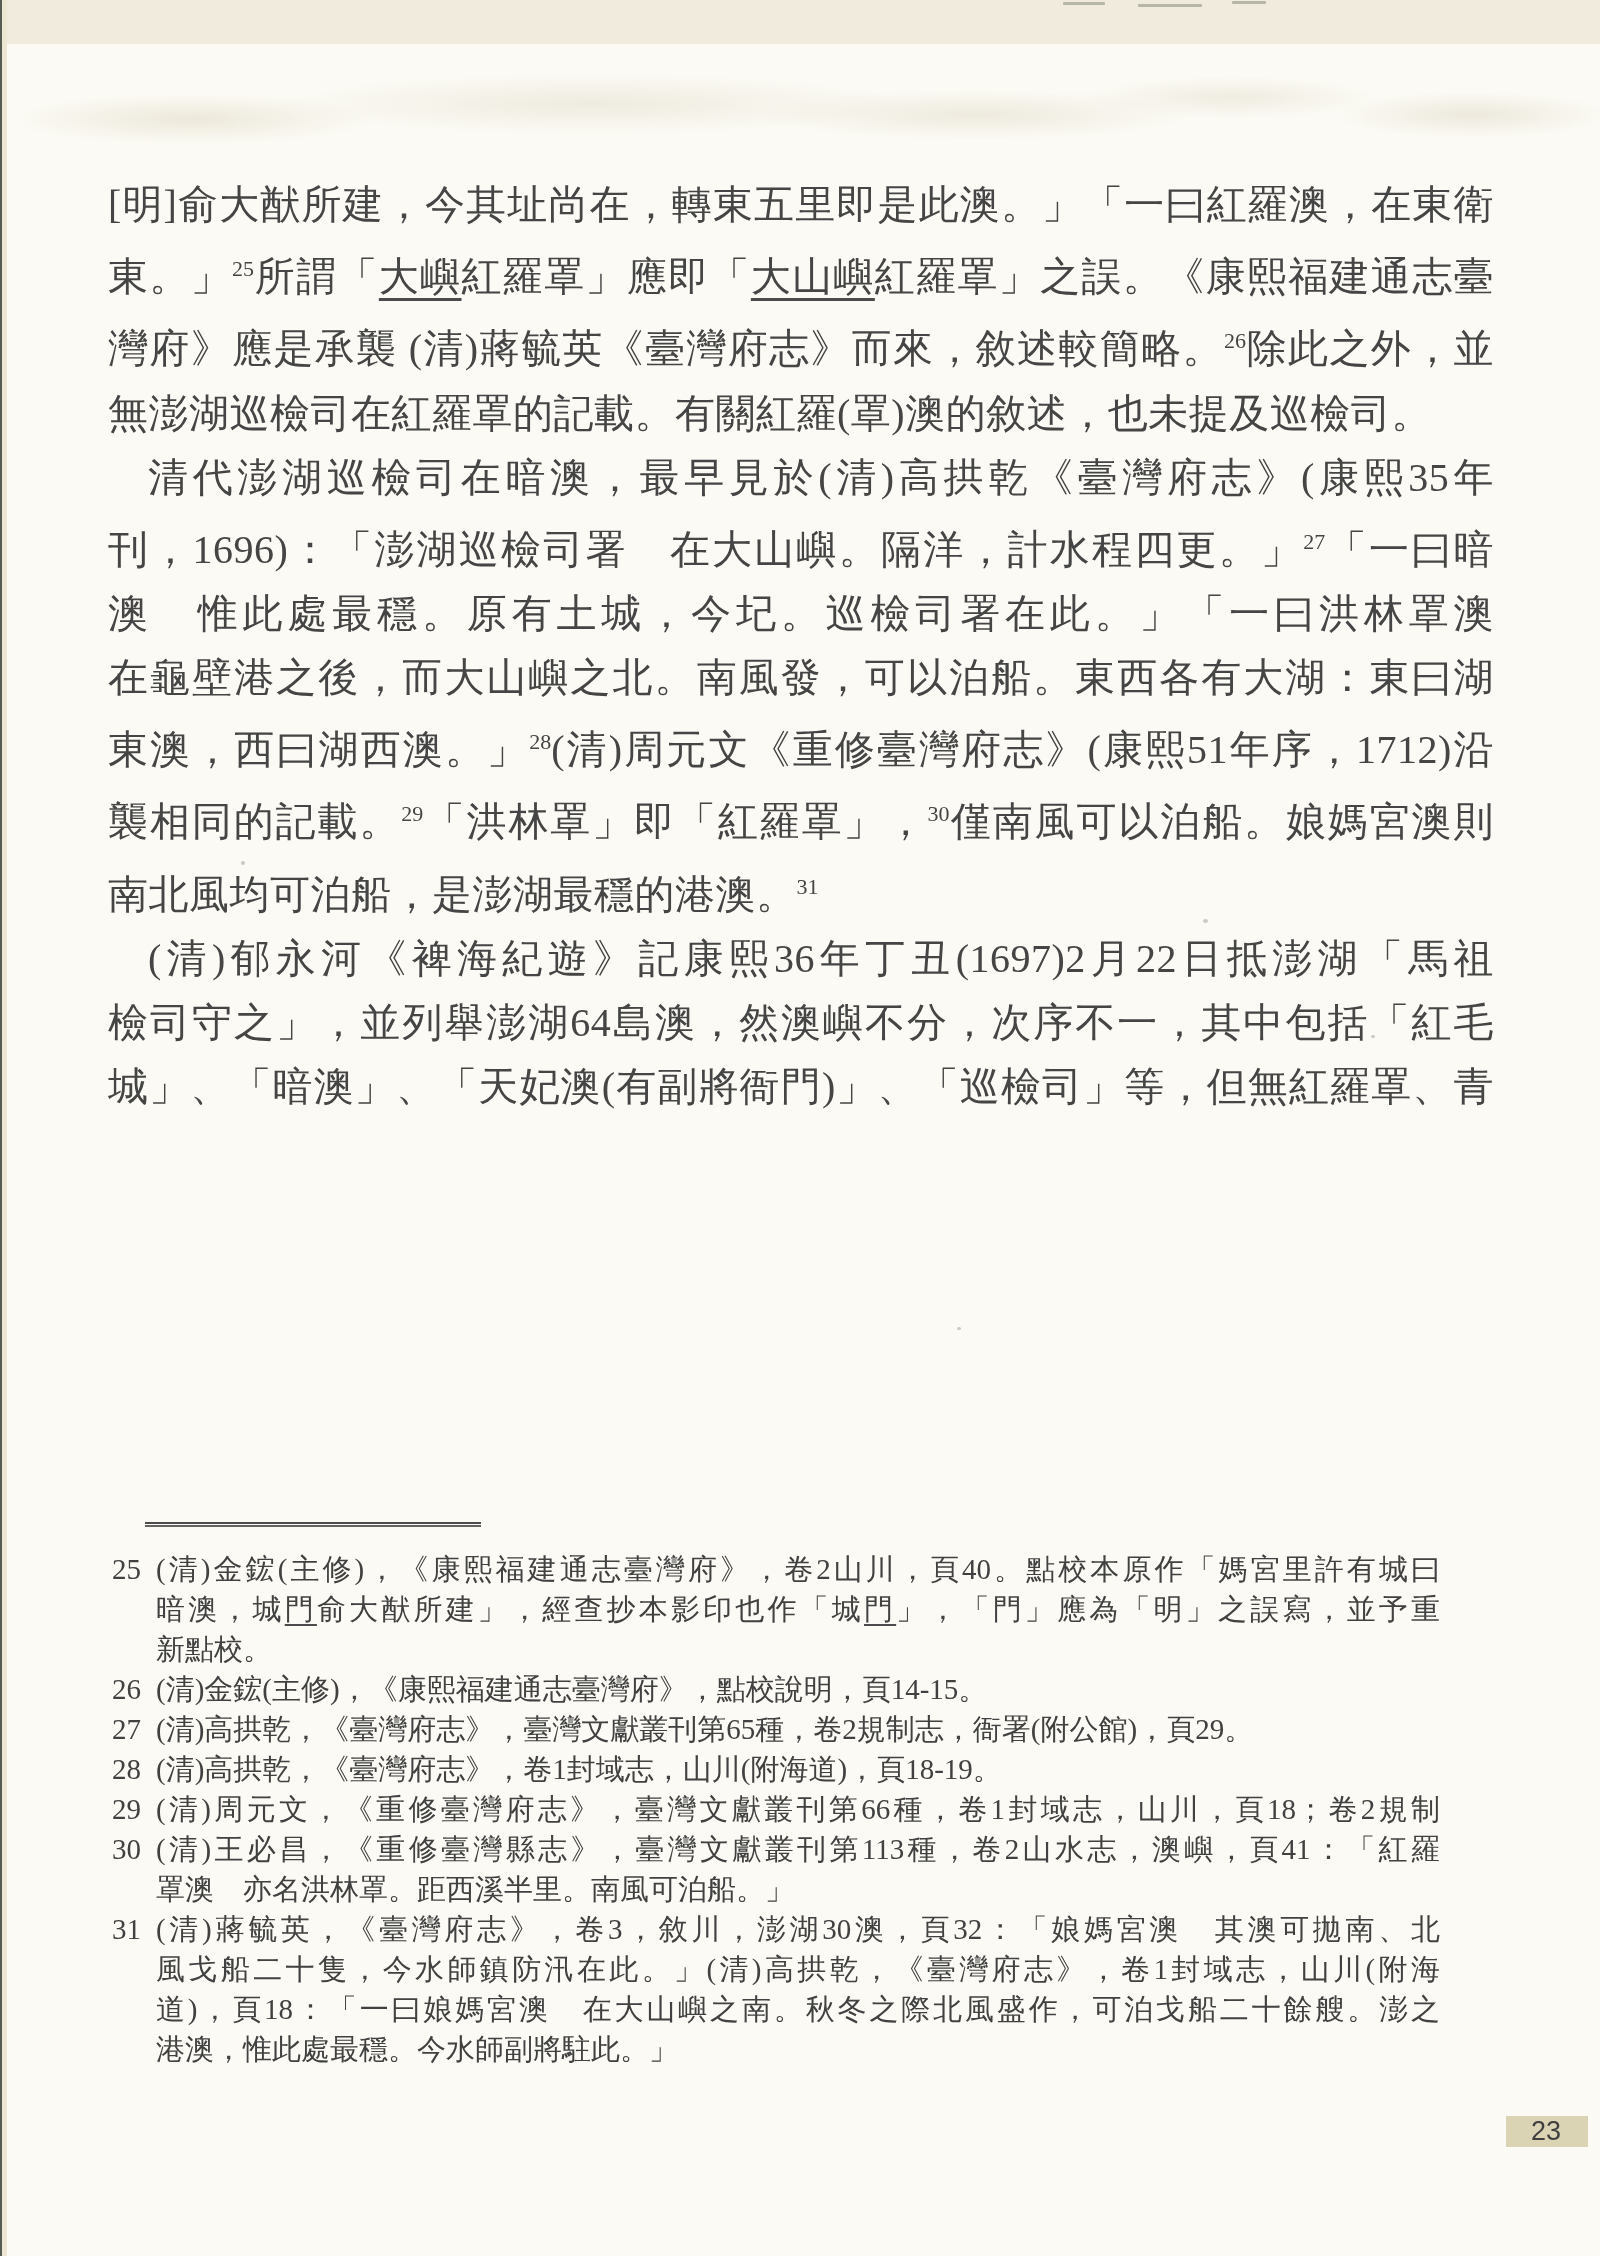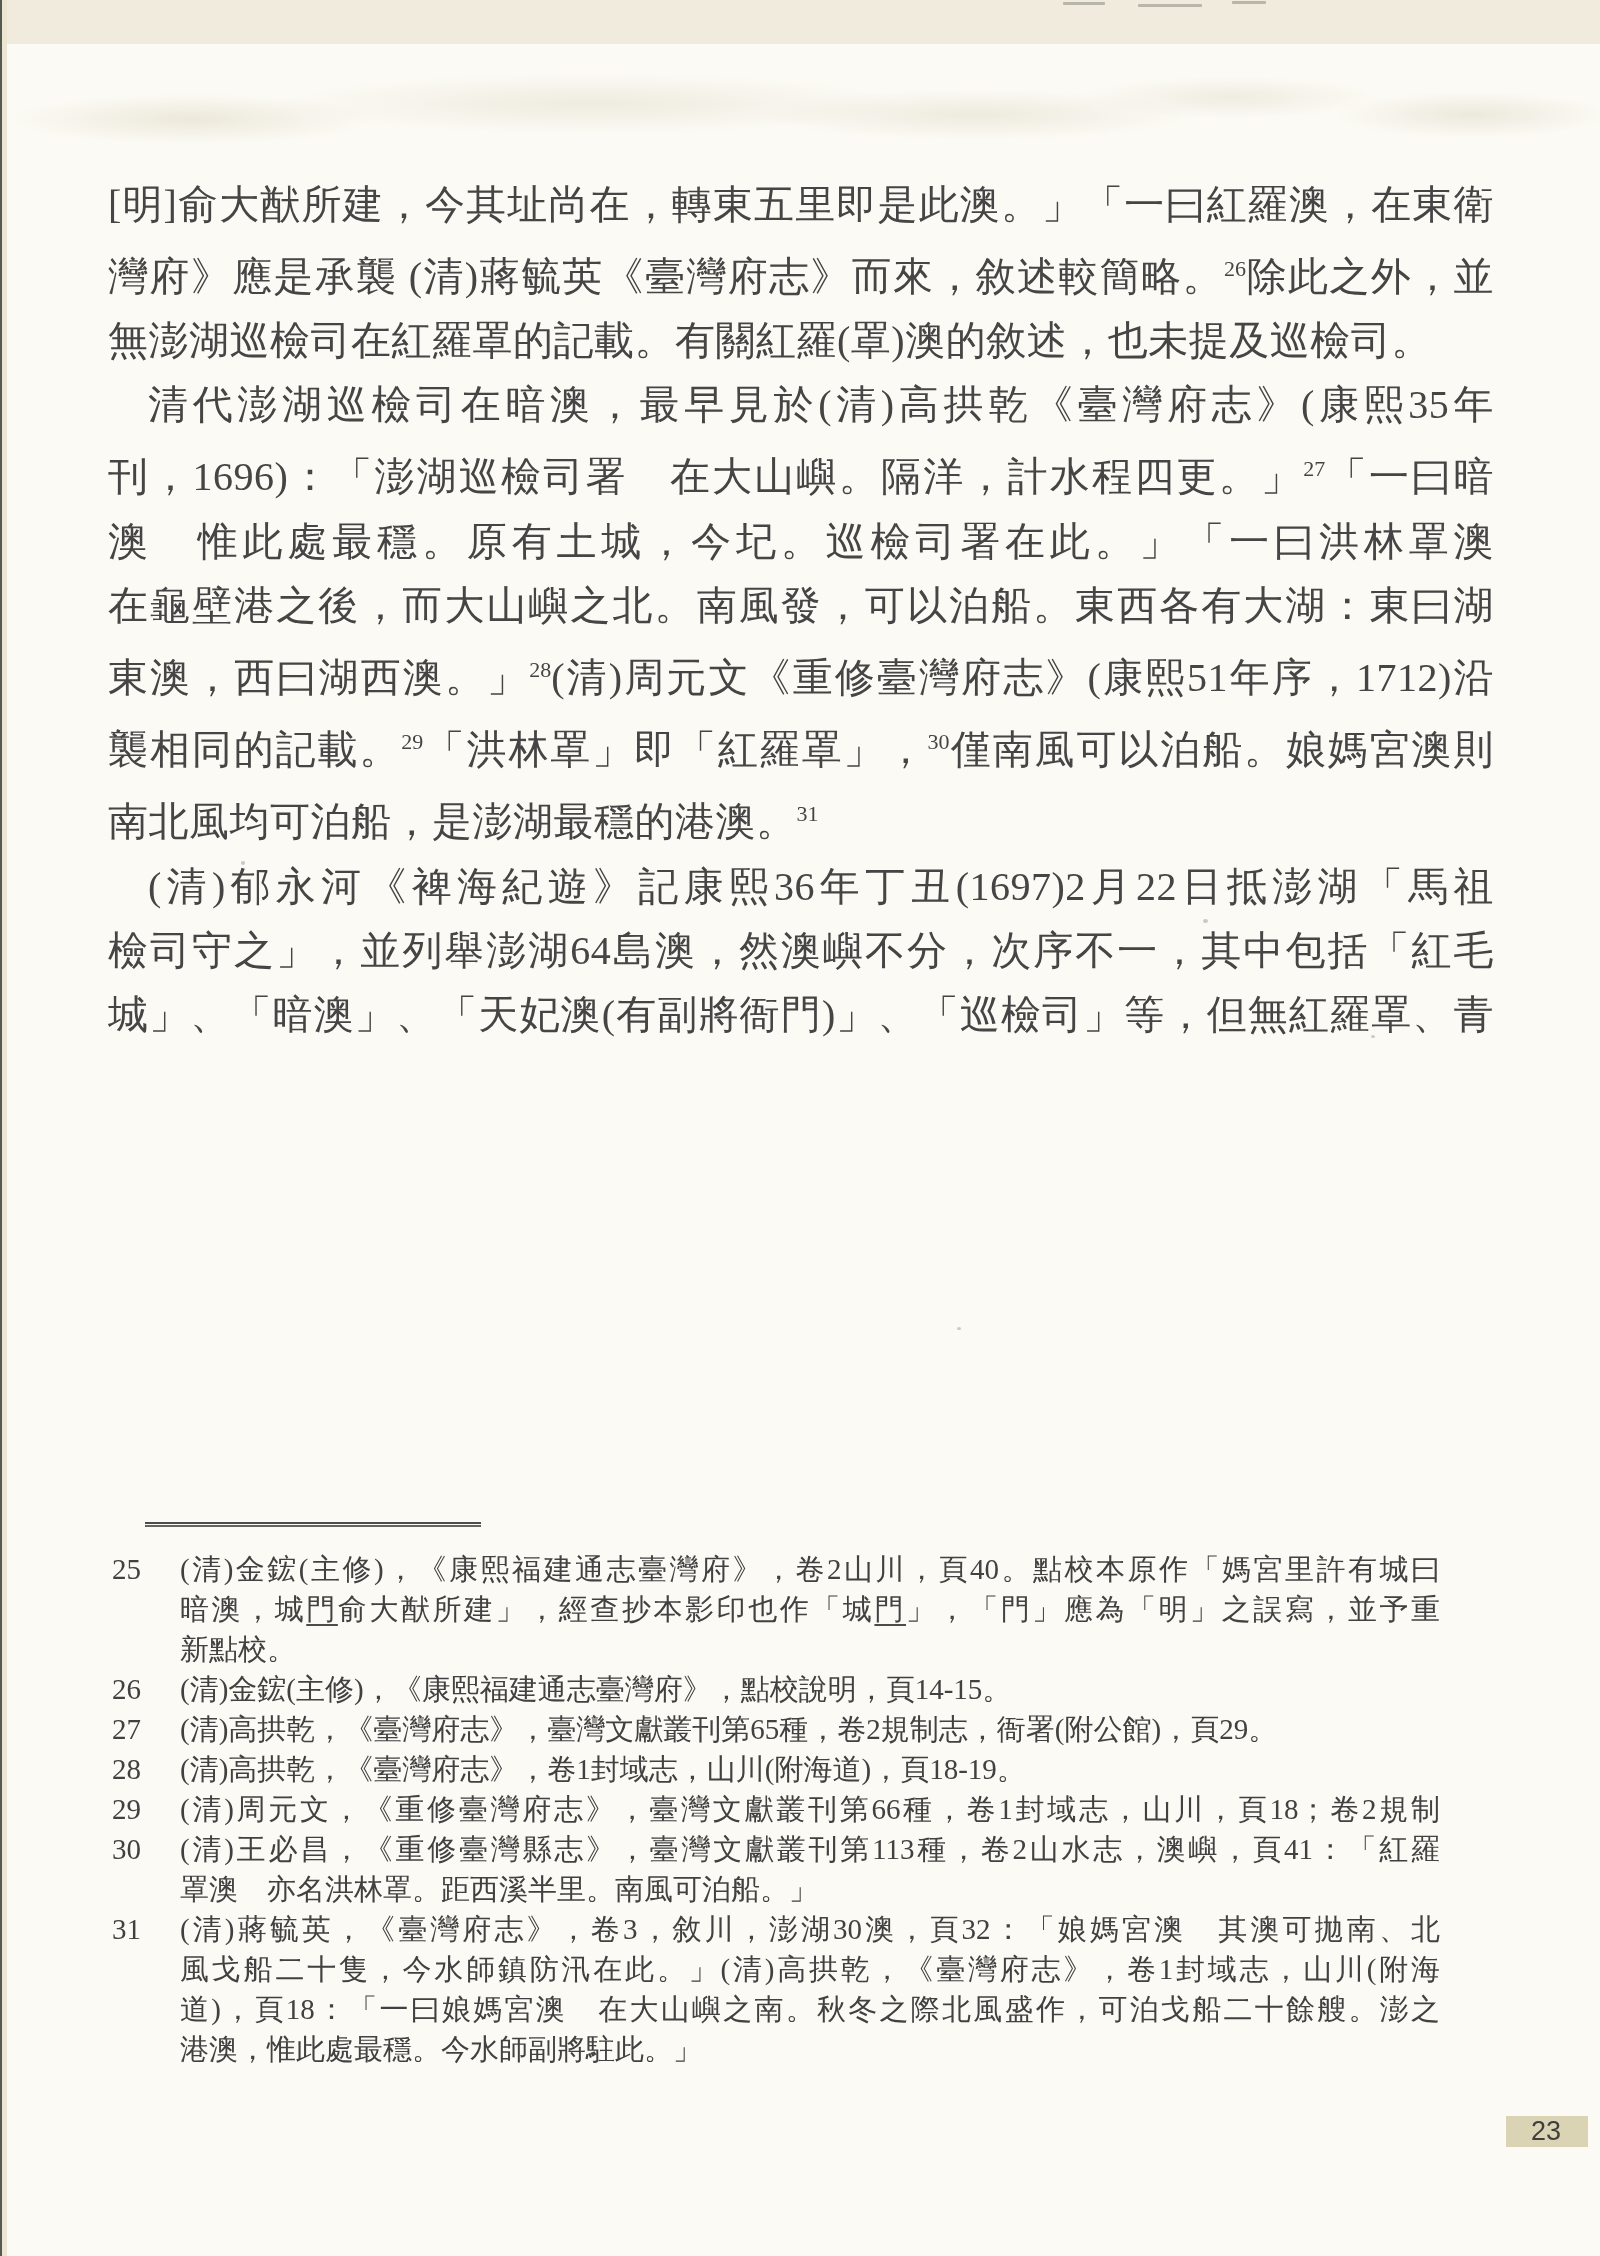--- a/index.html
+++ b/index.html
@@ -54,21 +54,21 @@
     position:absolute;left:145px;top:1522px;width:336px;height:5px;
     background:linear-gradient(var(--rule,#4c4c4c) 0 2px, rgba(0,0,0,0) 2px 3px, #636363 3px 5px);
   }
   .footnotes{
     position:absolute;left:112px;top:1549px;width:1330px;
     font-size:29px;line-height:40px;color:var(--fn-text,#414141);
   }
   .fnrow{display:flex;}
   .fnnum{width:44px;flex:none;}
   .fnbody{width:1284px;flex:none;}
-  .fline{text-align:justify;text-align-last:justify;text-justify:inter-character;margin-left:24px;}
+  .fline{text-align:justify;text-align-last:justify;text-justify:inter-character;}
   .fline.end{text-align-last:left;}
   .footnotes .u{
     text-decoration:underline;text-underline-offset:5px;text-decoration-thickness:2px;
     text-decoration-color:#4c4c4c;
   }
 
   .pagenum-box{
     position:absolute;left:1506px;top:2116px;width:82px;height:31px;
     background:var(--page-box,#dbd4b4);
     font-family:"Liberation Sans", sans-serif;
@@ -88,20 +88,21 @@
   <div class="pen-mark" style="left:1138px;top:4px;width:64px;height:3px;"></div>
   <div class="pen-mark" style="left:1232px;top:1px;width:34px;height:3px;"></div>
 
   <div class="speck" style="left:1203px;top:919px;width:5px;height:4px;"></div>
   <div class="speck" style="left:241px;top:861px;width:4px;height:4px;"></div>
   <div class="speck" style="left:957px;top:1327px;width:4px;height:3px;"></div>
   <div class="speck" style="left:1371px;top:1035px;width:4px;height:3px;"></div>
 
   <div id="main-text" class="main-text">
       <div class="line"><span>[明]俞大猷所建，今其址尚在，轉東五里即是此澳。」「一曰紅羅澳，在東衛</span></div>
+      <div class="line"><span>東。」</span><span class="sup">25</span><span>所謂「</span><span class="u">大嶼</span><span>紅羅罩」應即「</span><span class="u">大山嶼</span><span>紅羅罩」之誤。《康熙福建通志臺</span></div>
       <div class="line"><span>灣府》應是承襲 (清)蔣毓英《臺灣府志》而來，敘述較簡略。</span><span class="sup">26</span><span>除此之外，並</span></div>
       <div class="line end"><span>無澎湖巡檢司在紅羅罩的記載。有關紅羅(罩)澳的敘述，也未提及巡檢司。</span></div>
       <div class="line ind"><span>清代澎湖巡檢司在暗澳，最早見於(清)高拱乾《臺灣府志》(康熙35年</span></div>
       <div class="line"><span>刊，1696)：「澎湖巡檢司署　在大山嶼。隔洋，計水程四更。」</span><span class="sup">27</span><span>「一曰暗</span></div>
       <div class="line"><span>澳　惟此處最穩。原有土城，今圮。巡檢司署在此。」「一曰洪林罩澳</span></div>
       <div class="line"><span>在龜壁港之後，而大山嶼之北。南風發，可以泊船。東西各有大湖：東曰湖</span></div>
       <div class="line"><span>東澳，西曰湖西澳。」</span><span class="sup">28</span><span>(清)周元文《重修臺灣府志》(康熙51年序，1712)沿</span></div>
       <div class="line"><span>襲相同的記載。</span><span class="sup">29</span><span>「洪林罩」即「紅羅罩」，</span><span class="sup">30</span><span>僅南風可以泊船。娘媽宮澳則</span></div>
       <div class="line end"><span>南北風均可泊船，是澎湖最穩的港澳。</span><span class="sup">31</span></div>
       <div class="line ind"><span>(清)郁永河《裨海紀遊》記康熙36年丁丑(1697)2月22日抵澎湖「馬祖</span></div>

